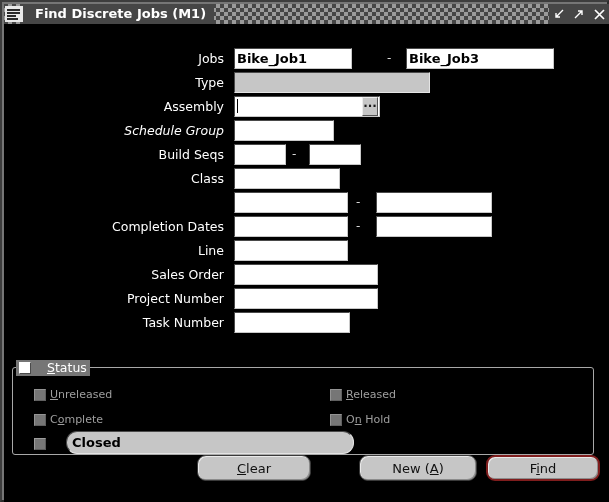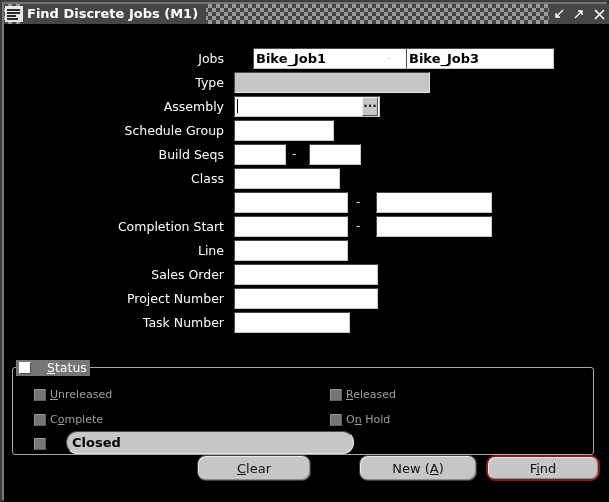--- a/index.html
+++ b/index.html
@@ -50,21 +50,21 @@
     overflow: hidden;
   }
   #title-icon .bar {
     position: absolute; left: 2px; background: #2a2a2a; height: 2px; width: 13px;
   }
   #title-text {
     color: #ffffff;
     font-size: 13px;
     font-weight: bold;
     white-space: nowrap;
-    padding-left: 4px;
+    padding-left: 12px;
     padding-right: 8px;
     background: #464646;
     line-height: 20px;
     flex: 0 0 auto;
   }
   #title-filler { flex: 1 1 auto; height: 20px; }
   .win-btn {
     flex: 0 0 auto;
     width: 20px; height: 20px;
     background: #464646;
@@ -279,47 +279,47 @@
     <div class="win-btn">
       <svg width="13" height="13" viewBox="0 0 13 13">
         <path d="M2 2 L11 11 M11 2 L2 11" stroke="#ffffff" stroke-width="1.7" fill="none"></path>
       </svg>
     </div>
   </div>
 
   <div id="form-area">
 
     <div class="label-wrap" style="top:25px;">Jobs</div>
-    <div class="tf" style="left:230px; top:24px; width:156px;margin-left:19px;">Bike_Job1</div>
+    <div class="tf" style="left:230px; top:24px; width:118px;">Bike_Job1</div>
     <div class="dash" style="left:383px; top:24px;">-</div>
     <div class="tf" style="left:402px; top:24px; width:148px;">Bike_Job3</div>
 
     <div class="label-wrap" style="top:49px;">Type</div>
     <div class="combo empty" style="left:230px; top:48px; width:196px;"></div>
 
     <div class="label-wrap" style="top:73px;">Assembly</div>
     <div class="tf caret" style="left:230px; top:72px; width:146px;"></div>
     <div class="lovbtn" style="left:358px; top:73px;">...</div>
 
-    <div class="label-wrap" style="top:97px;">Schedule Group</div>
+    <div class="label-wrap" style="top:97px;font-style:italic;">Schedule Group</div>
     <div class="tf" style="left:230px; top:96px; width:100px;"></div>
 
     <div class="label-wrap" style="top:121px;">Build Seqs</div>
     <div class="tf" style="left:230px; top:120px; width:52px;"></div>
     <div class="dash" style="left:288px; top:120px;">-</div>
     <div class="tf" style="left:305px; top:120px; width:52px;"></div>
 
     <div class="label-wrap" style="top:145px;">Class</div>
     <div class="tf" style="left:230px; top:144px; width:106px;"></div>
 
     <div class="tf" style="left:230px; top:168px; width:114px;"></div>
     <div class="dash" style="left:352px; top:168px;">-</div>
     <div class="tf" style="left:372px; top:168px; width:116px;"></div>
 
-    <div class="label-wrap" style="top:193px;">Completion Start</div>
+    <div class="label-wrap" style="top:193px;">Completion Dates</div>
     <div class="tf" style="left:230px; top:192px; width:114px;"></div>
     <div class="dash" style="left:352px; top:192px;">-</div>
     <div class="tf" style="left:372px; top:192px; width:116px;"></div>
 
     <div class="label-wrap" style="top:217px;">Line</div>
     <div class="tf" style="left:230px; top:216px; width:114px;"></div>
 
     <div class="label-wrap" style="top:241px;">Sales Order</div>
     <div class="tf" style="left:230px; top:240px; width:144px;"></div>
 

